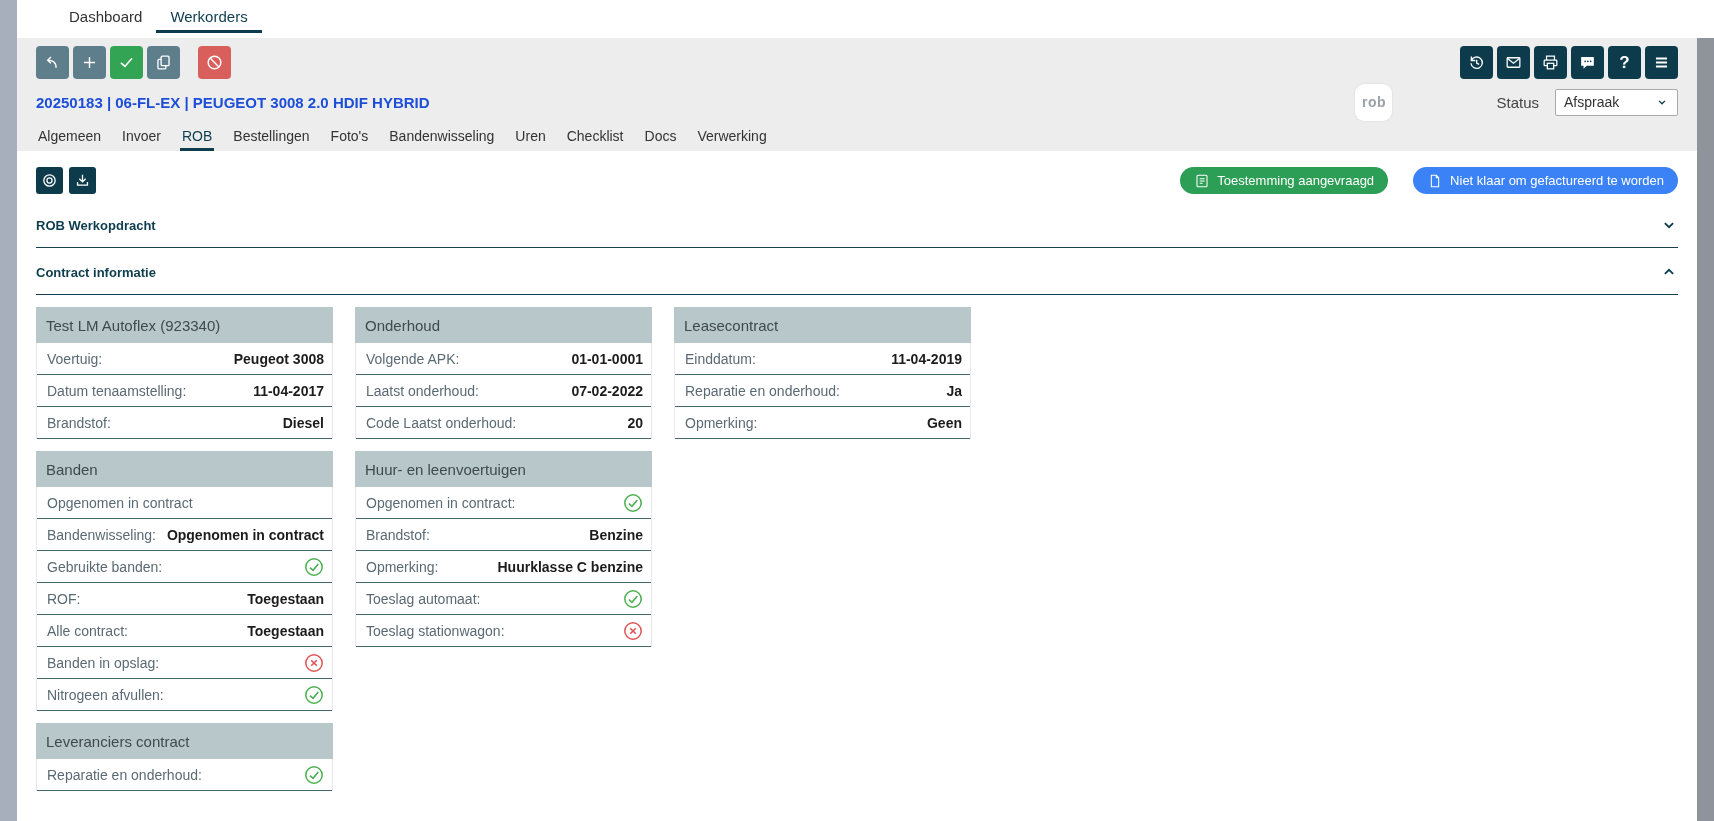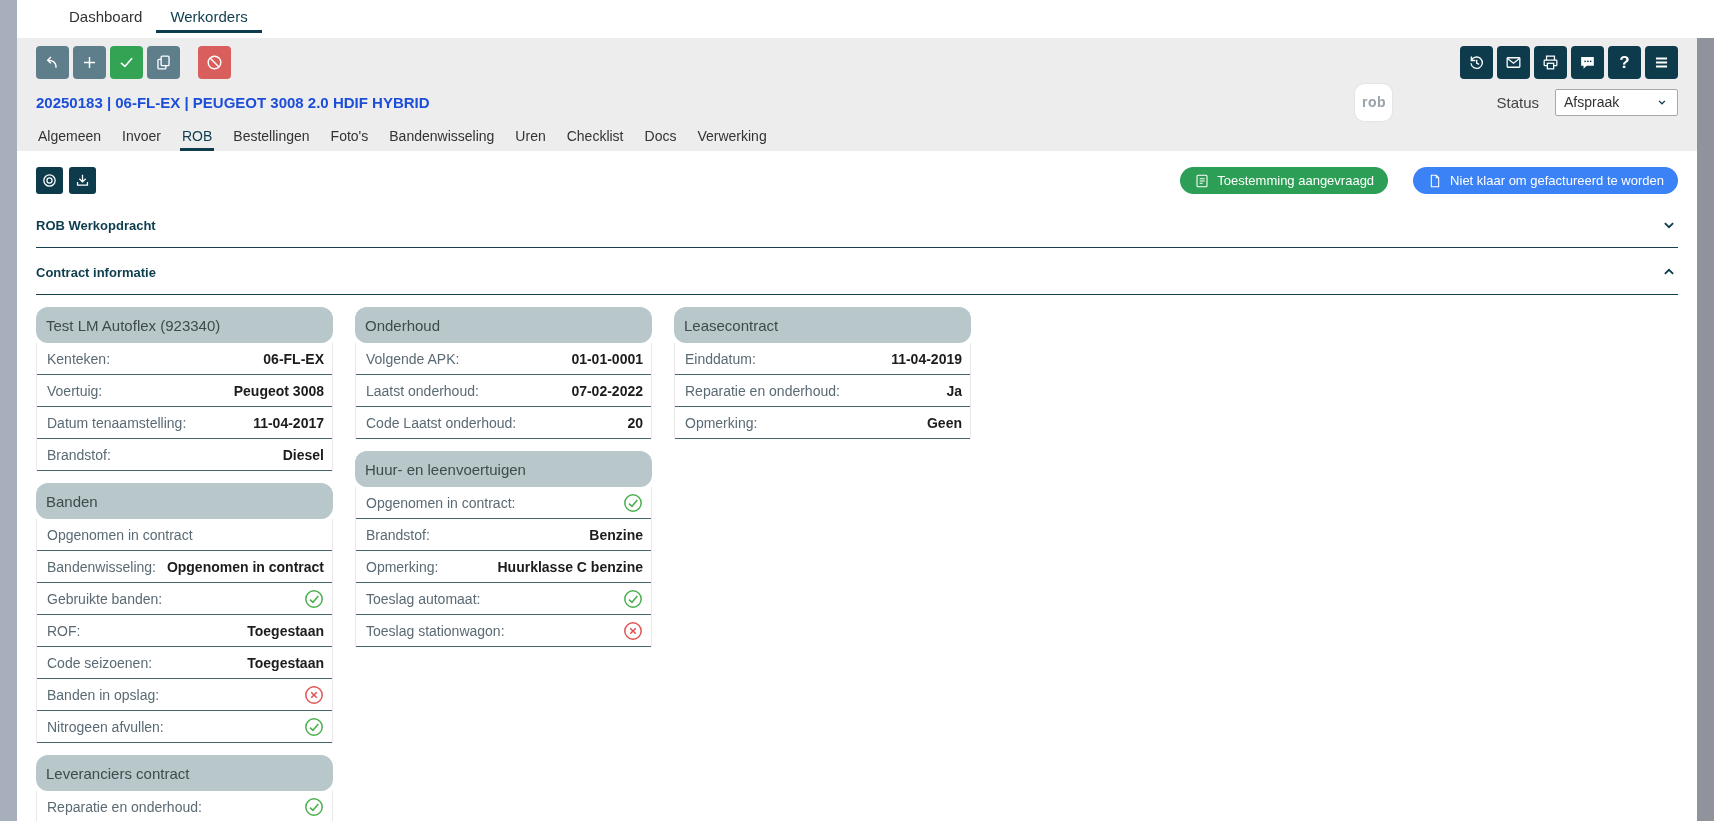--- a/index.html
+++ b/index.html
@@ -58,21 +58,21 @@
 
   .section-header { margin-top:22px; padding-bottom:13px; border-bottom:1px solid #16404d;
                     display:flex; align-items:center; justify-content:space-between; cursor:pointer; }
   .section-header.second { margin-top:15px;gap:9px; }
   .section-title { font-size:13px; font-weight:bold; color:#0d3c4d; margin:0; }
 
   .cards { display:flex; gap:22px; margin-top:12px; align-items:flex-start; }
   .card-col { display:flex; flex-direction:column; gap:12px; width:297px; flex:none; }
   .card { width:100%; }
   .card-header { background:#b8c7c9; height:36px; display:flex; align-items:center; padding:0 10px;
-                 font-size:15px; color:#3f4a4d;border-radius:12px; }
+                 font-size:15px; color:#3f4a4d; }
   .card-rows { border-left:1px solid #e9e9e9; border-right:1px solid #e9e9e9; }
   .card-row { height:32px; display:flex; align-items:center; padding:0 8px 0 10px;
               border-bottom:1px solid #47656e; background:#fff; font-size:14px; }
   .row-label { color:#5a6a74; white-space:nowrap; }
   .row-value { font-weight:bold; color:#1c1c1c; margin-left:auto; text-align:right; white-space:nowrap; }
   .row-icon { margin-left:auto; display:flex; }
   svg { display:block; }
 </style>
 </head>
 <body>
@@ -234,24 +234,20 @@
         <path d="M6.5 14.5 L12 9 L17.5 14.5"></path>
       </svg>
     </div>
 
     <div class="cards" id="cards">
         <div class="card-col">
           <div class="card">
             <div class="card-header">Test LM Autoflex (923340)</div>
             <div class="card-rows">
               <div class="card-row">
-                <span class="row-label">Kenteken:</span>
-                <span class="row-value">06-FL-EX</span>
-              </div>
-              <div class="card-row">
                 <span class="row-label">Voertuig:</span>
                 <span class="row-value">Peugeot 3008</span>
               </div>
               <div class="card-row">
                 <span class="row-label">Datum tenaamstelling:</span>
                 <span class="row-value">11-04-2017</span>
               </div>
               <div class="card-row">
                 <span class="row-label">Brandstof:</span>
                 <span class="row-value">Diesel</span>
@@ -275,21 +271,21 @@
     <circle cx="10" cy="10" r="8.2" fill="none" stroke="#4caf50" stroke-width="1.5"></circle>
     <path d="M6 10.6 L9 13.3 L14.3 7" fill="none" stroke="#4caf50" stroke-width="1.6"></path>
   </svg>
 </span>
               </div>
               <div class="card-row">
                 <span class="row-label">ROF:</span>
                 <span class="row-value">Toegestaan</span>
               </div>
               <div class="card-row">
-                <span class="row-label">Code seizoenen:</span>
+                <span class="row-label">Alle contract:</span>
                 <span class="row-value">Toegestaan</span>
               </div>
               <div class="card-row">
                 <span class="row-label">Banden in opslag:</span>
                 <span class="row-icon">
   <svg width="20" height="20" viewBox="0 0 20 20">
     <circle cx="10" cy="10" r="8.2" fill="none" stroke="#e05555" stroke-width="1.5"></circle>
     <path d="M7.2 7.2 L12.8 12.8 M12.8 7.2 L7.2 12.8" fill="none" stroke="#e05555" stroke-width="1.6"></path>
   </svg>
 </span>

